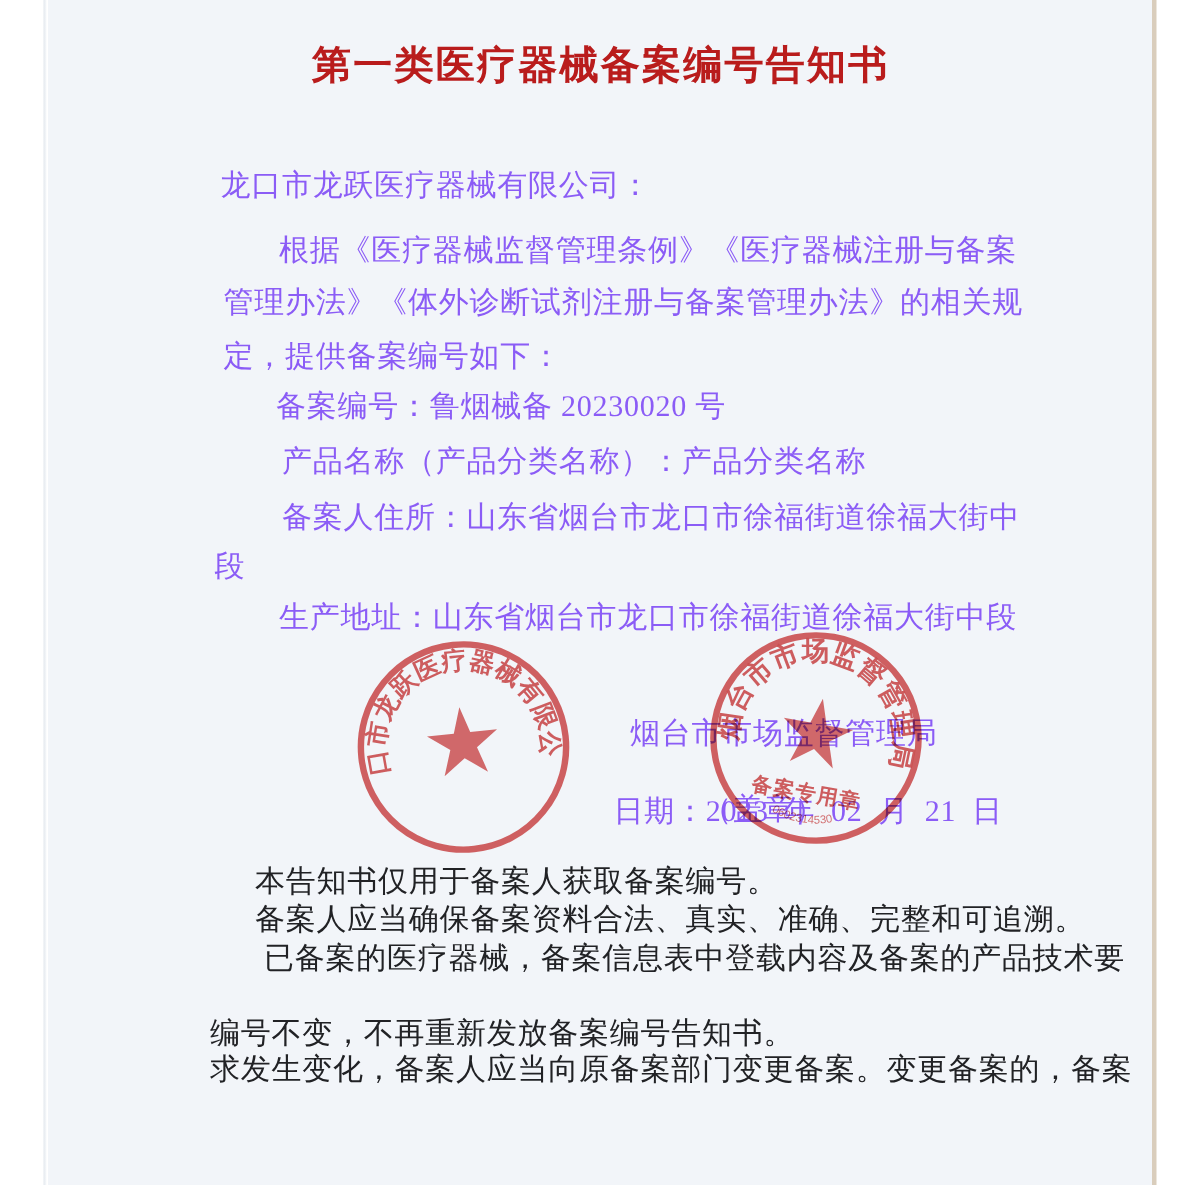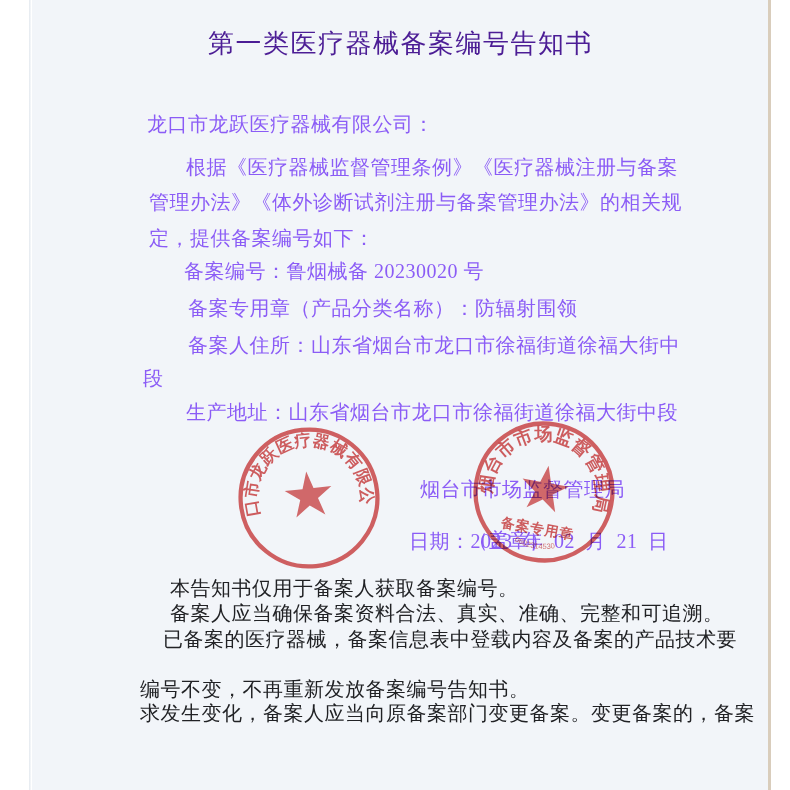--- a/index.html
+++ b/index.html
@@ -19,21 +19,21 @@
   .paper-right-edge{
     position:absolute;left:768px;top:0;width:3px;height:790px;
     background:#d9cdbc;
   }
   .line{
     position:absolute;color:#8b5cf6;font-size:20px;line-height:1.2;
     letter-spacing:0.5px;white-space:nowrap;
   }
   .doc-title{
     position:absolute;left:32px;top:26px;width:737px;text-align:center;
-    font-size:26px;font-weight:normal;color:#4c1d95;letter-spacing:1.5px;white-space:nowrap;
+    font-size:26px;font-weight:bold;color:#b91c1c;letter-spacing:1.5px;white-space:nowrap;
   }
   .footer-line{
     position:absolute;color:#212225;font-size:20px;line-height:1.2;
     letter-spacing:0.5px;white-space:nowrap;
   }
   .date-line{word-spacing:5px;}
   .stamp{
     position:absolute;width:152px;height:152px;pointer-events:none;
     mix-blend-mode:multiply;opacity:0.88;
   }
@@ -52,32 +52,32 @@
 
 <div class="doc-title">第一类医疗器械备案编号告知书</div>
 
 <div class="line" style="left:147px;top:112px;">龙口市龙跃医疗器械有限公司：</div>
 
 <div class="line" style="left:186px;top:155px;">根据《医疗器械监督管理条例》《医疗器械注册与备案</div>
 <div class="line" style="left:149px;top:190px;">管理办法》《体外诊断试剂注册与备案管理办法》的相关规</div>
 <div class="line" style="left:149px;top:226px;">定，提供备案编号如下：</div>
 
 <div class="line" style="left:184px;top:259px;">备案编号：鲁烟械备 20230020 号</div>
-<div class="line" style="left:188px;top:296px;">备案专用章（产品分类名称）：防辐射围领</div>
+<div class="line" style="left:188px;top:296px;">产品名称（产品分类名称）：产品分类名称</div>
 <div class="line" style="left:188px;top:333px;">备案人住所：山东省烟台市龙口市徐福街道徐福大街中</div>
 <div class="line" style="left:143px;top:366px;">段</div>
 <div class="line" style="left:186px;top:400px;">生产地址：山东省烟台市龙口市徐福街道徐福大街中段</div>
 
 <div class="line" style="left:420px;top:477px;">烟台市市场监督管理局</div>
 <div class="line" style="left:468px;top:528px;">（盖章）</div>
 <div class="line date-line" style="left:409px;top:529px;">日期：2023 年 02 月 21 日</div>
 
 <div class="footer-line" style="left:170px;top:576px;">本告知书仅用于备案人获取备案编号。</div>
 <div class="footer-line" style="left:170px;top:601px;">备案人应当确保备案资料合法、真实、准确、完整和可追溯。</div>
-<div class="footer-line" style="left:163px;top:627px;">已备案的医疗器械，备案信息表中登载内容及备案的产品技术要</div>
+<div class="footer-line" style="left:176px;top:627px;">已备案的医疗器械，备案信息表中登载内容及备案的产品技术要</div>
 <div class="footer-line" style="left:140px;top:671px;margin-top:30px;">求发生变化，备案人应当向原备案部门变更备案。变更备案的，备案</div>
 <div class="footer-line" style="left:140px;top:677px;">编号不变，不再重新发放备案编号告知书。</div>
 
 <div class="stamp stamp-left">
   <svg viewBox="0 0 160 160" xmlns="http://www.w3.org/2000/svg">
     <defs>
       <path id="arcCompany" d="M 28.3 98.8 A 55 55 0 1 1 131.7 98.8" fill="none"></path>
     </defs>
     <circle cx="80" cy="80" r="72" fill="none" stroke="#cf3a3a" stroke-width="4.5" opacity="0.9"></circle>
     <polygon points="80,52 85.8,70 104.7,70 89.4,81.1 95.3,99 80,87.9 64.7,99 70.6,81.1 55.3,70 74.2,70" fill="#cf3a3a" opacity="0.85"></polygon>

